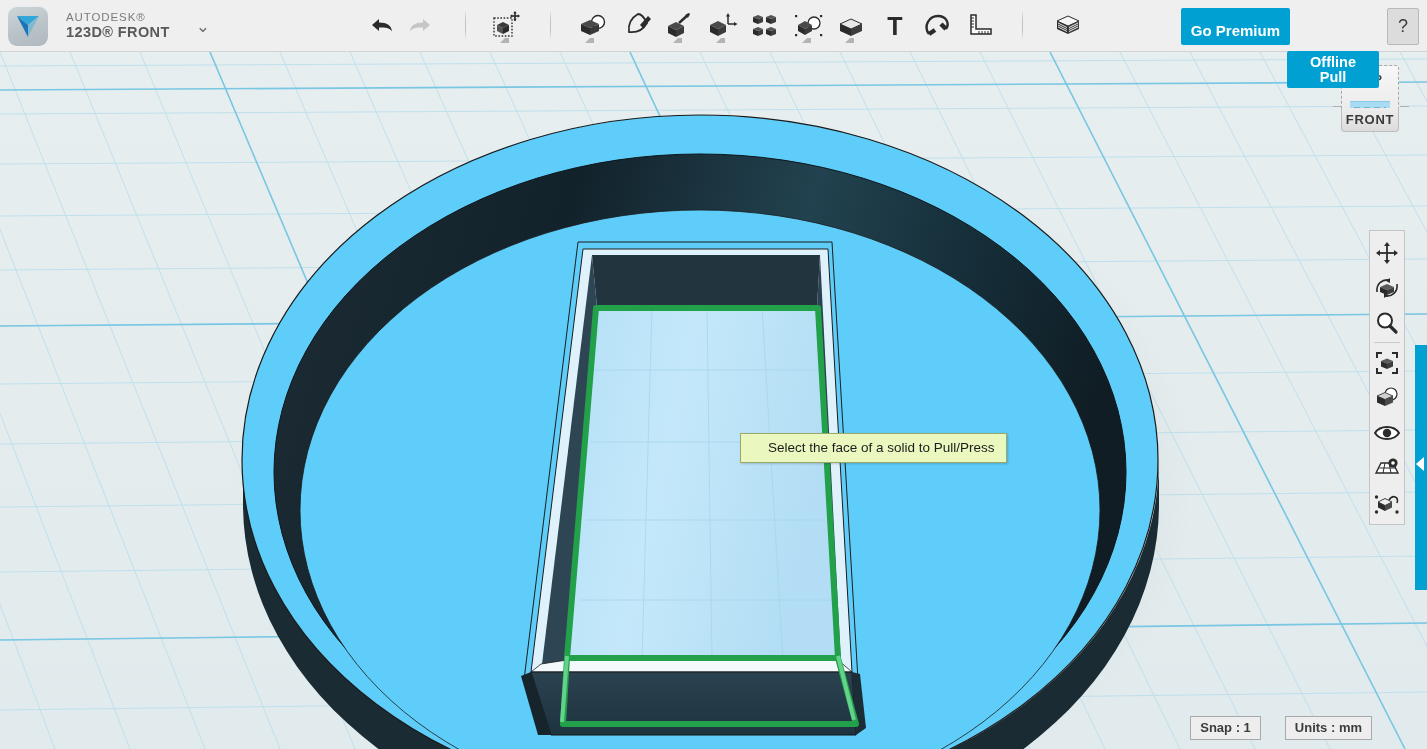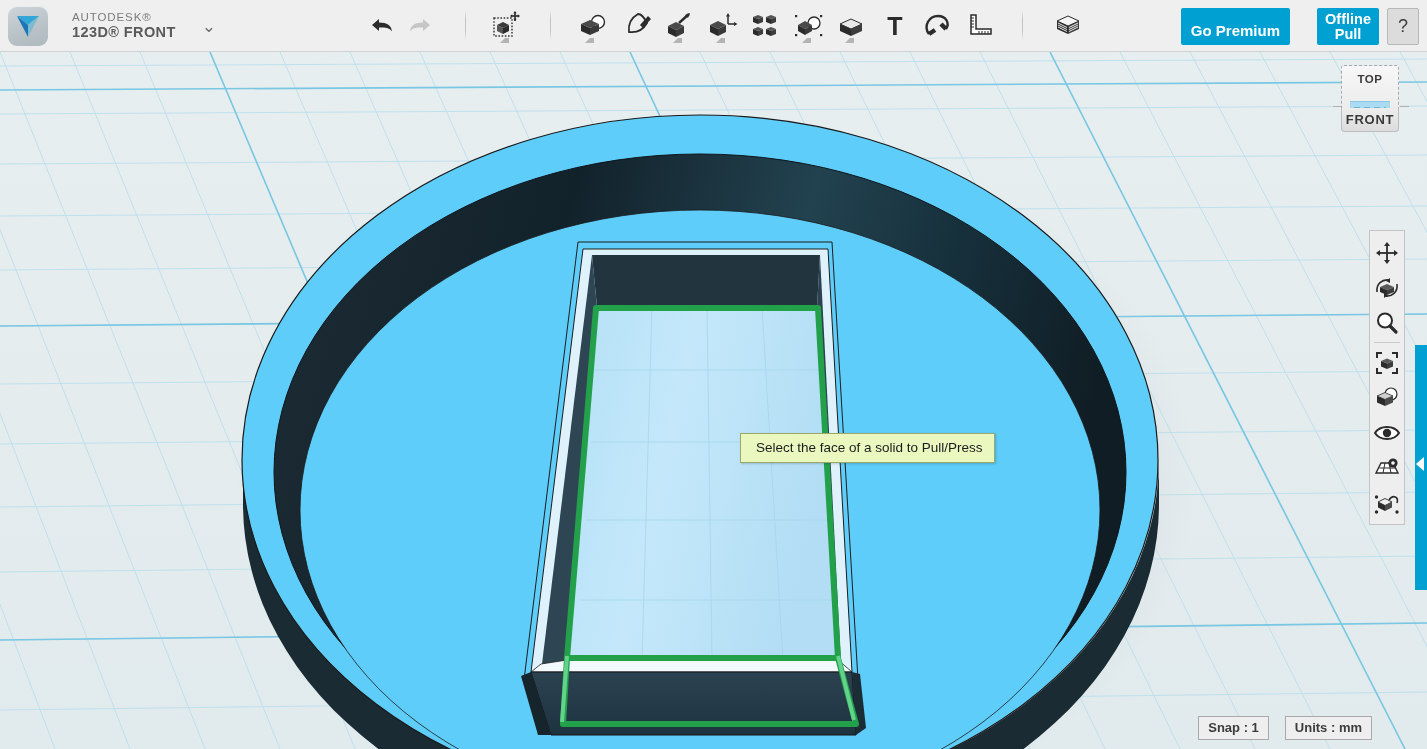--- a/index.html
+++ b/index.html
@@ -23,21 +23,21 @@
     position: absolute; left: 8px; top: 4px;
     display: flex; align-items: center; height: 44px;
   }
   #logo-box {
     width: 40px; height: 40px; border-radius: 9px;
     background: linear-gradient(160deg,#cfd6da 0%, #b9c3c8 55%, #aeb8be 100%);
     display: flex; align-items: center; justify-content: center;
     box-shadow: inset 0 1px 0 rgba(255,255,255,.6);
   }
   #brand-text {
-    margin-left: 24px; line-height: 1.05; color: #6d6d6d;
+    margin-left: 18px; line-height: 1.05; color: #6d6d6d;
   }
   #brand-line1 { font-size: 11.5px; letter-spacing: .9px; color: #7b7b7b; }
   #brand-line2 { font-size: 14.5px; letter-spacing: .4px; font-weight: bold; color: #5a5a5a; margin-top: 2px;}
   #brand-caret {
     margin-left: 26px; color: #6e6e6e; font-size: 17px; line-height: 1;
     cursor: pointer;
   }
 
   .tb-icon {
     position: absolute; top: 6px;
@@ -63,21 +63,21 @@
 
   .hdr-btn {
     position: absolute; top: 8px; height: 37px;
     background: #00a1d2; color: #fff;
     border: none; border-radius: 2px;
     font-family: "Liberation Sans", sans-serif;
     font-size: 15px; font-weight: bold;
     cursor: pointer; line-height: 1.02;
     padding: 15px 10px;
   }
-  #btn-offline { font-size: 14.5px; padding: 0 8px; }
+  #btn-offline { font-size: 14.5px; padding: 0 23px; margin-top: 43px; }
   #btn-help {
     position: absolute; top: 8px; right: 8px;
     width: 32px; height: 37px;
     background: #dcdcdc; border: 1px solid #b8b8b8; border-radius: 2px;
     color: #3a3a3a; font-size: 18px; cursor: pointer;
     font-family: "Liberation Sans", sans-serif;
   }
 
   
   #canvas {
@@ -160,28 +160,28 @@
     border-top: 7px solid transparent;
     border-bottom: 7px solid transparent;
     border-right: 8px solid #ffffff;
   }
 
   
   #tooltip {
     position: absolute; left: 740px; top: 381px;
     background: #eaf7bf;
     border: 1px solid #9aa86a;
-    padding: 6px 11px 7px 15px;
+    padding: 6px 11px 7px 27px;
     font-size: 13.5px; color: #1c1c1c;
     box-shadow: 1px 1px 2px rgba(0,0,0,.18);
     z-index: 22; white-space: nowrap;
   }
 
   
-  #status { position: absolute; right: 55px; bottom: 9px; display: flex; gap: 16px; z-index: 20; }
+  #status { position: absolute; right: 55px; bottom: 9px; display: flex; gap: 24px; z-index: 20; }
   .status-box {
     background: #eeeeee; border: 1px solid #a9a9a9;
     padding: 3px 9px 4px 9px;
     font-size: 13px; font-weight: bold; color: #3c3c3c;
     cursor: pointer;
   }
 </style>
 </head>
 <body>
 

